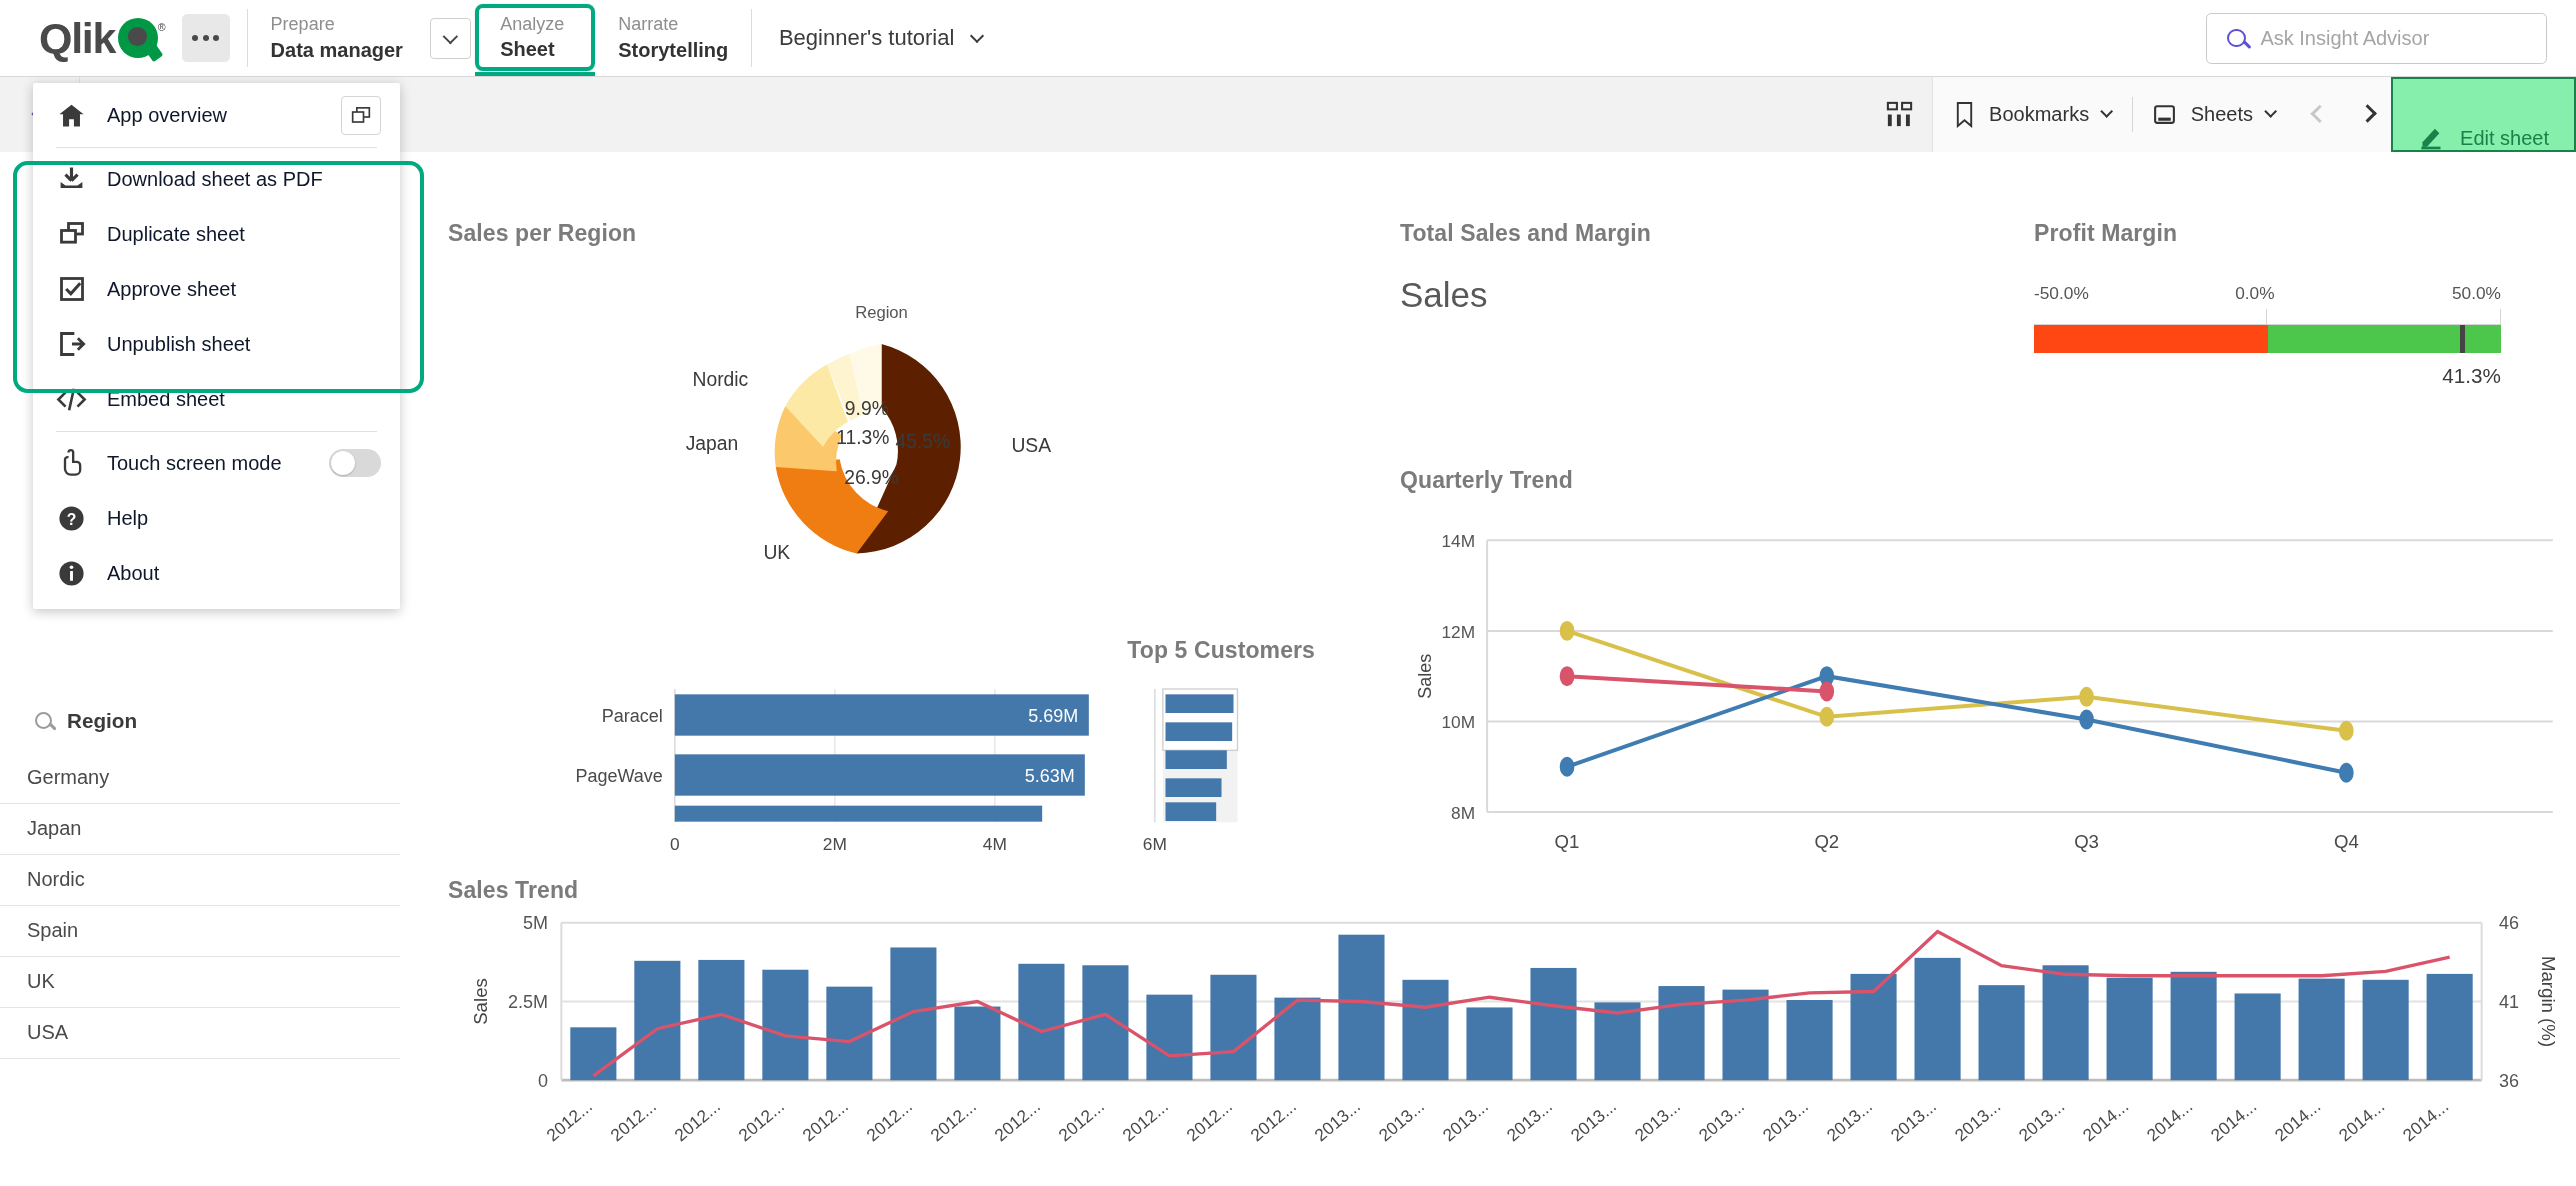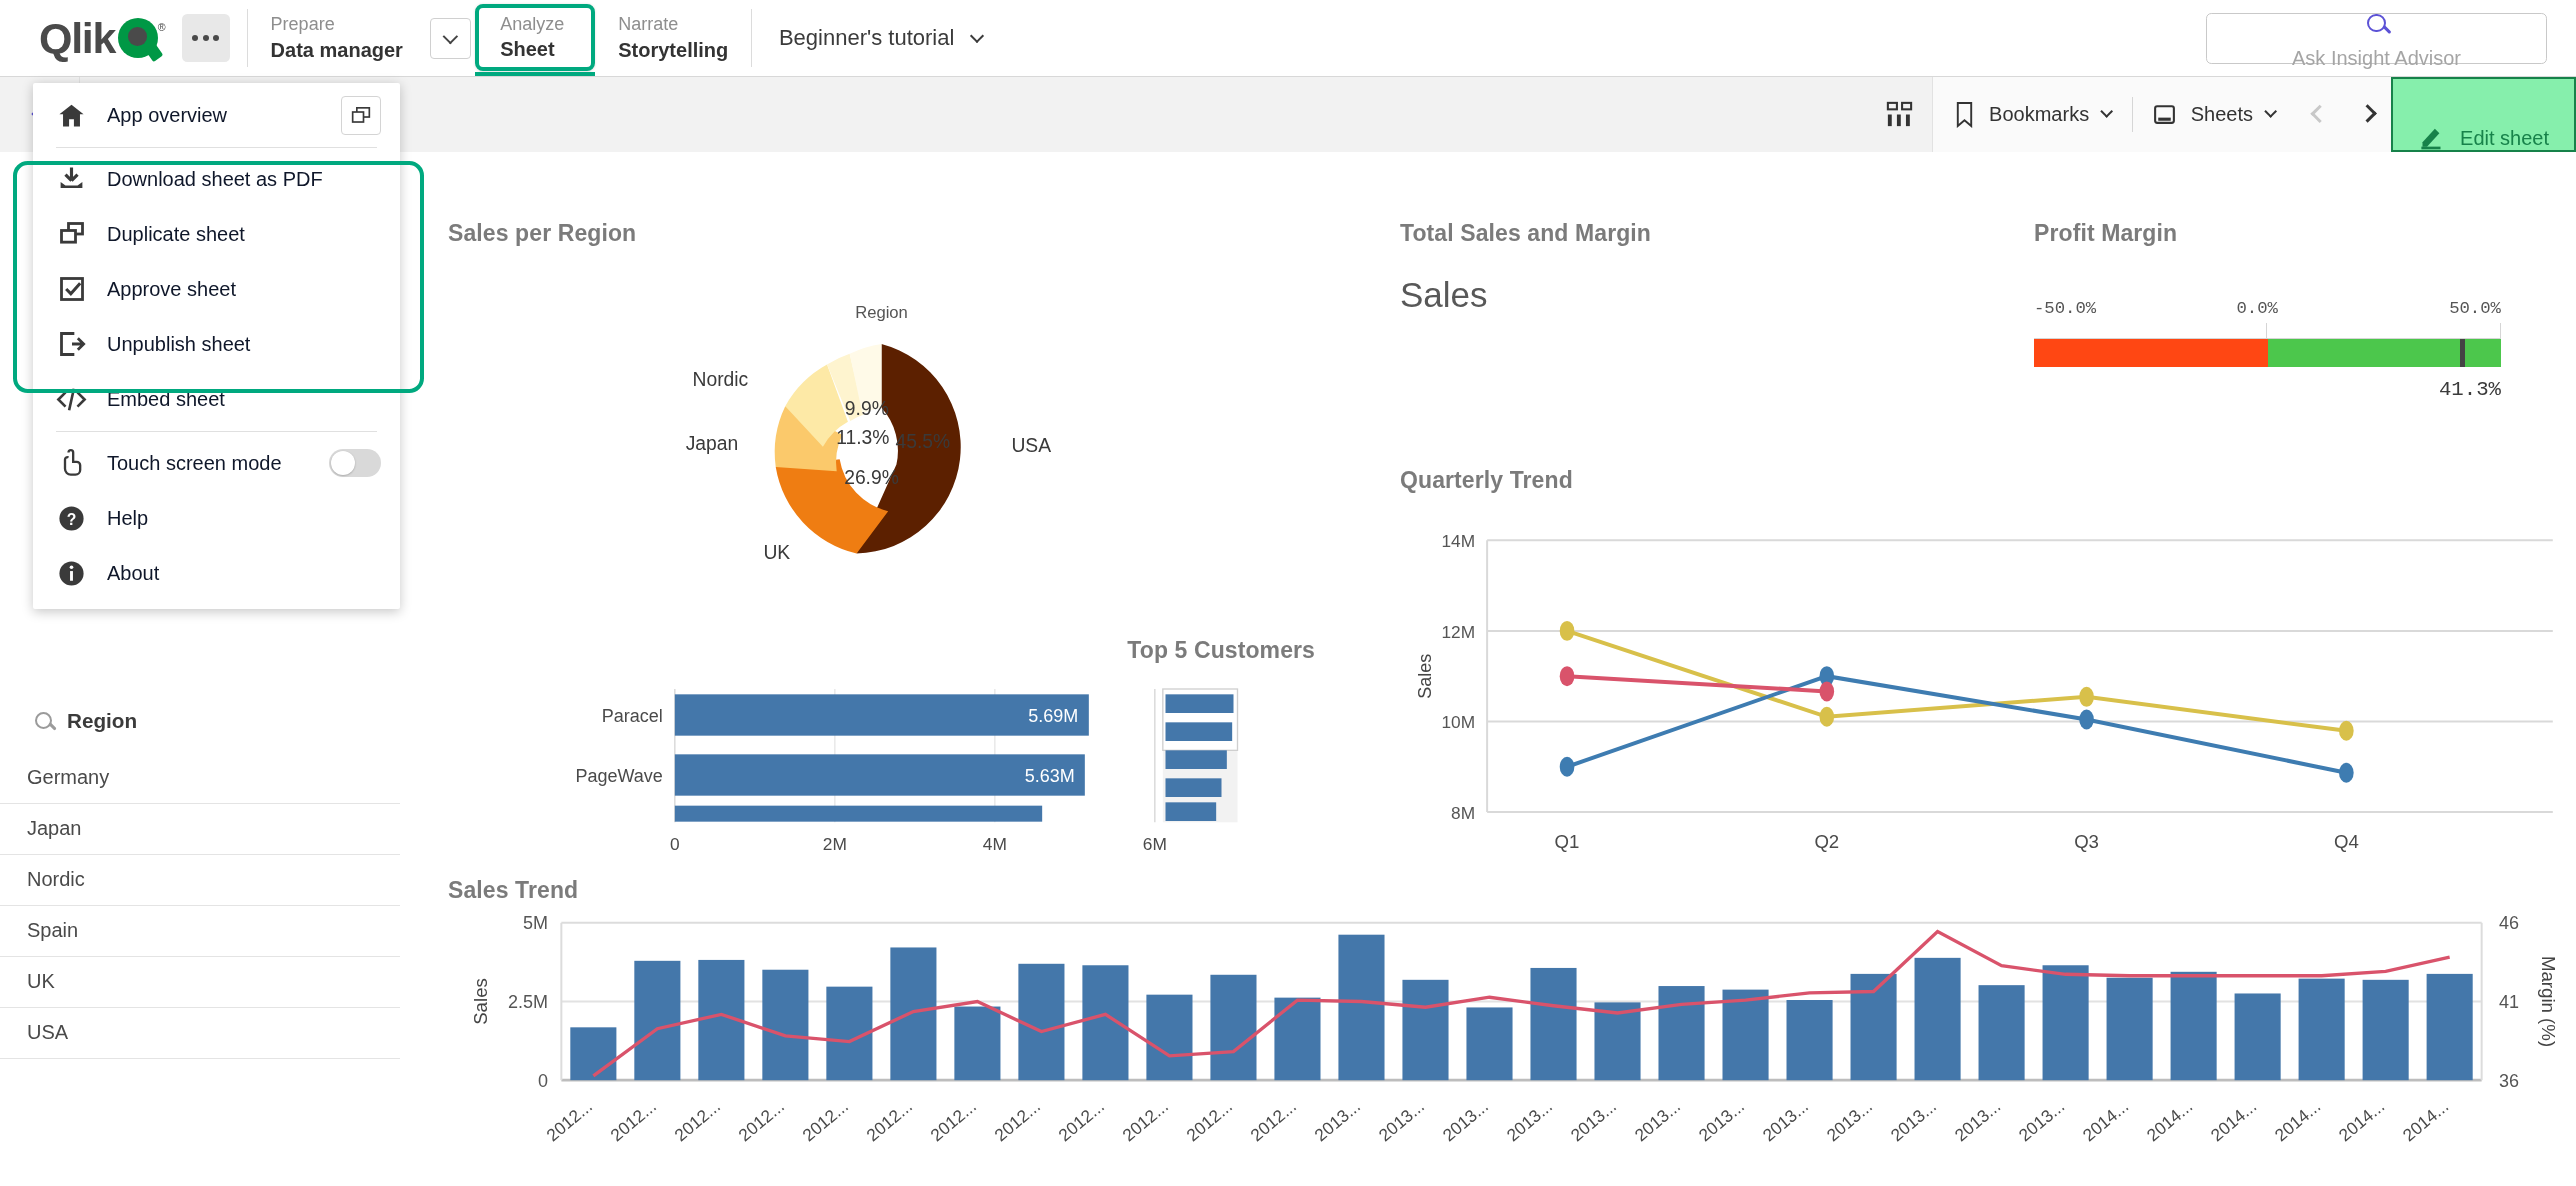--- a/index.html
+++ b/index.html
@@ -73,21 +73,21 @@
     display: flex; align-items: center; gap: 17.3px; padding: 0 27px; cursor: pointer;
   }
   .app-title { font-size: 22px; color: #3b3b3b; }
   .chev-sm {
     width: 10px; height: 10px; border-right: 2.7px solid #3b3b3b; border-bottom: 2.7px solid #3b3b3b;
     transform: rotate(45deg); margin-top: -4.7px;
   }
   .search-box {
     align-self: center; margin-right: 29px; width: 341px; height: 51px;
     border: 0.7px solid #c9c9c9; border-radius: 5.3px;
-    display: flex; align-items: center; gap: 14.7px; padding: 0 20px; cursor: text; flex-direction: column;
+    display: flex; align-items: center; gap: 14.7px; padding: 0 20px; cursor: text;
   }
   .search-glyph {
     width: 18.7px; height: 18.7px; border: 2.7px solid #5c52d6; border-radius: 50%;
     position: relative; flex: none;
   }
   .search-glyph::after {
     content: ""; position: absolute; width: 10px; height: 2.7px; background: #5c52d6;
     transform: rotate(45deg); right: -8px; bottom: 0px; border-radius: 1.3px;
   }
   .search-ph { font-size: 20px; color: #a5a5a5; }
@@ -225,21 +225,21 @@
   .kpi-sec { display: flex; flex-direction: column; margin-bottom: 1.3px; }
   .kpi-sec-row { display: flex; align-items: flex-start; gap: 8px; }
   .kpi-sec-val { font-size: 30px; color: #3dbf3d; line-height: 1; }
   .tri-up {
     width: 0; height: 0; border-left: 6.7px solid transparent; border-right: 6.7px solid transparent;
     border-bottom: 9.3px solid #3dbf3d; margin-top: 4px;
   }
   .kpi-sec-lbl { font-size: 18.7px; color: #666; margin-top: 6.7px; }
   
   #profit { left: 2034px; top: 220px; width: 467px; height: 213px; }
-  .gauge-wrap { margin-top: 52px; position: relative; font-family: Liberation Mono, monospace; }
+  .gauge-wrap { margin-top: 36px; position: relative; }
   .gauge-ticks { display: flex; justify-content: space-between; font-size: 17.3px; color: #555; }
   .gauge-axis { position: relative; height: 17.3px; margin-top: 4px; }
   .gauge-axis .gline { position: absolute; left: 0; right: 0; bottom: 0; height: 1.3px; background: #d5d5d5; }
   .gauge-axis .gtick { position: absolute; bottom: 0; width: 1.3px; height: 16px; background: #d5d5d5; }
   .gauge-bar { height: 28px; display: flex; position: relative; }
   .gauge-red { background: #ff4713; }
   .gauge-green { background: #4CC74C; }
   .gauge-needle { position: absolute; top: 0; width: 4.7px; height: 28px; background: #444; }
   .gauge-val { text-align: right; font-size: 20.7px; color: #3b3b3b; margin-top: 10.7px; }
   

